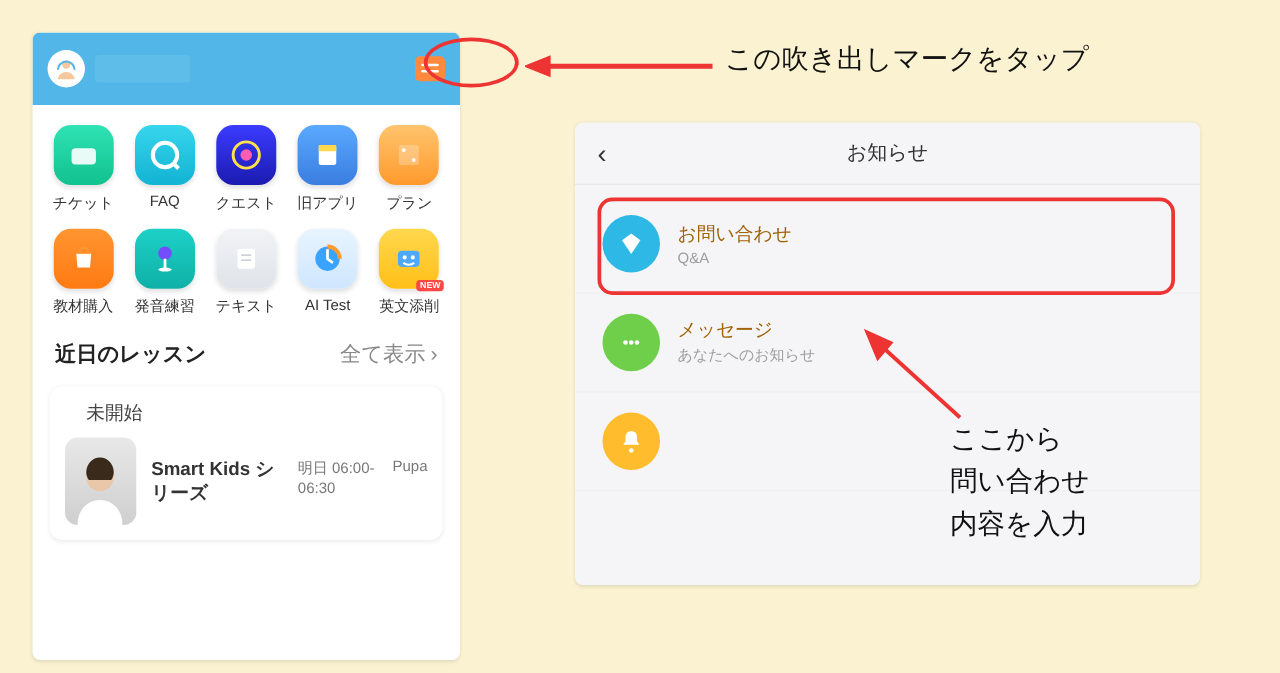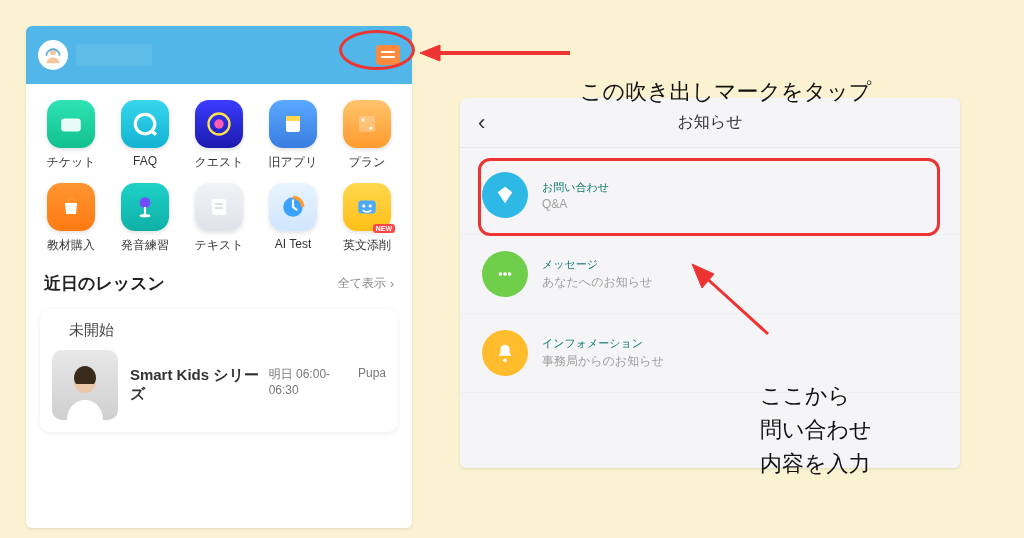--- a/index.html
+++ b/index.html
@@ -10,21 +10,21 @@
     font-family: -apple-system, "Hiragino Sans", sans-serif;
     position: relative;
     overflow: hidden;
   }
 
   
   .phone-left {
     position: absolute;
     left: 26px;
     top: 26px;
-    width: 386px;
+    width: 342px;
     height: 502px;
     background: #fff;
     border-radius: 6px;
     overflow: hidden;
     box-shadow: 0 1px 3px rgba(0,0,0,.1);
   }
   .header {
     height: 58px;
     background: #52b6e8;
     display: flex;
@@ -97,21 +97,21 @@
     background:#ff4747;color:#fff;font-size:7px;
     padding:1px 3px;border-radius:3px;
     font-weight:bold;
   }
 
   .section-hdr{
     display:flex; 
     padding: 14px 18px 8px;
   }
   .section-hdr .ttl{ font-size:17px; font-weight:600; color:#222 }
-  .section-hdr .more{ font-size:12px; color:#888; display:flex;align-items:center;gap:4px;cursor:pointer }
+  .section-hdr .more{ font-size:17px; color:#888; display:flex;align-items:center;gap:4px;cursor:pointer }
 
   .lesson-card{
     margin: 6px 14px;
     border-radius:10px;
     box-shadow:0 1px 4px rgba(0,0,0,.08);
     padding:12px;
   }
   .lesson-status{ color:#444; font-size:15px; margin-bottom:10px; margin-left:17px;font-family:Liberation Serif, serif; }
   .lesson-row{ display:flex; gap:12px; align-items:center }
   .tutor-photo{
@@ -148,36 +148,35 @@
     padding:16px 22px;
     cursor:pointer;
     border-bottom:1px solid #f0f0f0;
   }
   .noti-ico{
     width:46px;height:46px;border-radius:50%;
     display:flex;align-items:center;justify-content:center;
   }
   .noti-ico svg{width:22px;height:22px;fill:#fff}
   .noti-txt{ display:flex;flex-direction:column;gap:2px }
-  .noti-txt .t{ font-size:11px;color:#0f766e }
+  .noti-txt .t{ font-size:15px;color:#a16207 }
   .noti-txt .s{ font-size:12px;color:#9d9d9d }
   .red-box{
     position:absolute;
     border:3px solid #e33; border-radius:12px;
     pointer-events:none;
   }
 
   
   .hand{
     font-family: "Comic Sans MS","Hiragino Maru Gothic ProN",cursive;
     color:#111;
     position:absolute;
     font-size:22px;
     line-height:1.55;
-    margin-top:45px;
   }
   .arrow{position:absolute;pointer-events:none}
   .arrow line, .arrow polygon{stroke:#e33;fill:#e33}
 </style>
 </head>
 <body>
 
 <div class="phone-left">
   <div class="header">
     <div class="avatar-circle">
@@ -350,24 +349,20 @@
       <span class="s">あなたへのお知らせ</span>
     </div>
       </div>
       <div class="noti-item">
         <div class="noti-ico" style="background:#ffbd2e">
           <svg viewBox="0 0 24 24">
             <path d="M12 3a5 5 0 015 5v4l2 3H5l2-3V8a5 5 0 015-5z"></path>
             <circle cx="12" cy="20" r="2"></circle>
           </svg>
         </div>
-    <div class="noti-txt">
-      <span class="t">インフォメーション</span>
-      <span class="s">事務局からのお知らせ</span>
-    </div>
       </div>
     </div>
   <div class="red-box" style="left:18px;top:60px;width:462px;height:78px"></div>
 </div>
 
 <div class="hand" style="left:580px;top:30px">この吹き出しマークをタップ</div>
 <div class="hand" style="left:760px;top:334px;white-space:pre" id="side-anno">ここから
 問い合わせ
 内容を入力</div>
 

